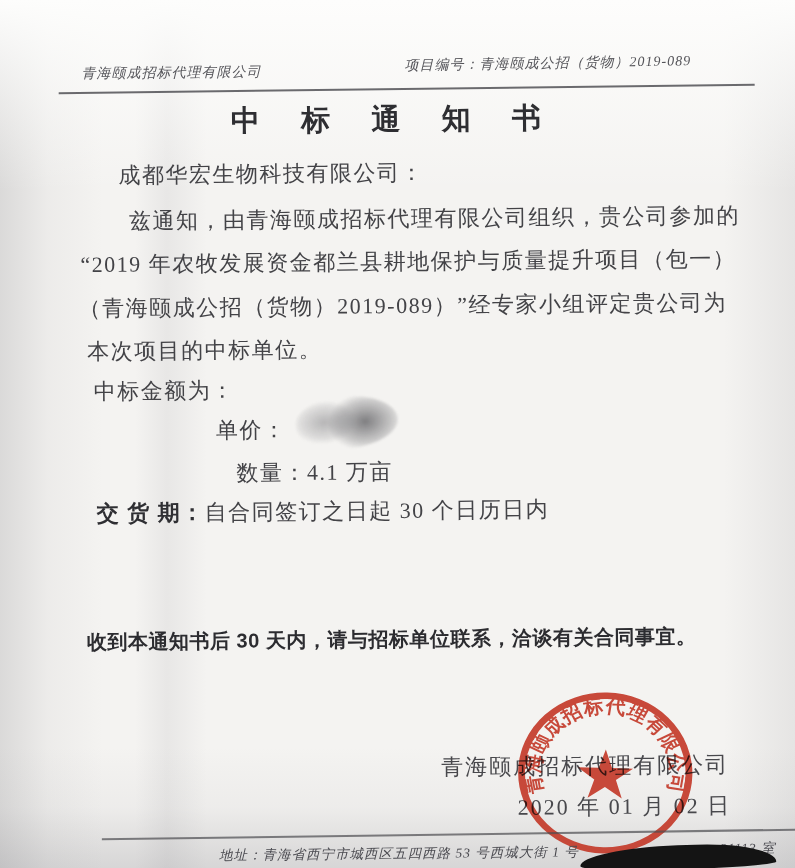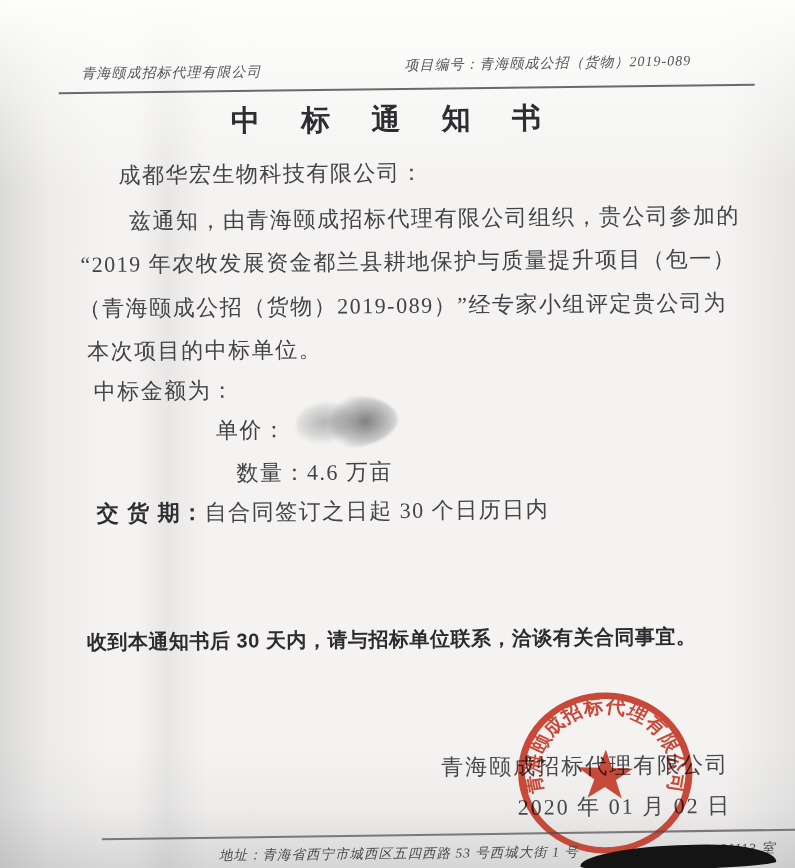--- a/index.html
+++ b/index.html
@@ -66,21 +66,21 @@
     <div class="abs body-line" style="left:121px;top:158px;">成都华宏生物科技有限公司：</div>
 
     <div class="abs body-line" style="left:131px;top:204px;">兹通知，由青海颐成招标代理有限公司组织，贵公司参加的</div>
     <div class="abs body-line" style="left:82px;top:247px;">“2019 年农牧发展资金都兰县耕地保护与质量提升项目（包一）</div>
     <div class="abs body-line" style="left:80px;top:291px;">（青海颐成公招（货物）2019-089）”经专家小组评定贵公司为</div>
     <div class="abs body-line" style="left:88px;top:334px;">本次项目的中标单位。</div>
 
     <div class="abs body-line" style="left:94px;top:374px;">中标金额为：</div>
     <div class="abs body-line" style="left:216px;top:414px;">单价：</div>
     <div class="abs scribble"></div>
-    <div class="abs body-line" style="left:236px;top:457px;"><span>数量：</span><span>4.6 万亩</span></div>
+    <div class="abs body-line" style="left:236px;top:457px;"><span>数量：</span><span>4.1 万亩</span></div>
 
     <div class="abs body-line" style="left:96px;top:496px;"><span class="bold-label">交 货 期：</span><span>自合同签订之日起 30 个日历日内</span></div>
 
     <div class="abs notice" style="left:85px;top:626px;">收到本通知书后 30 天内，请与招标单位联系，洽谈有关合同事宜。</div>
 
     <div class="abs sig" style="left:438px;top:753px;">青海颐成招标代理有限公司</div>
     <div class="abs sig" style="left:514px;top:794px;">2020 年 01 月 02 日</div>
 
     <div class="abs stamp">
       <svg viewBox="0 0 200 200" preserveAspectRatio="none">

